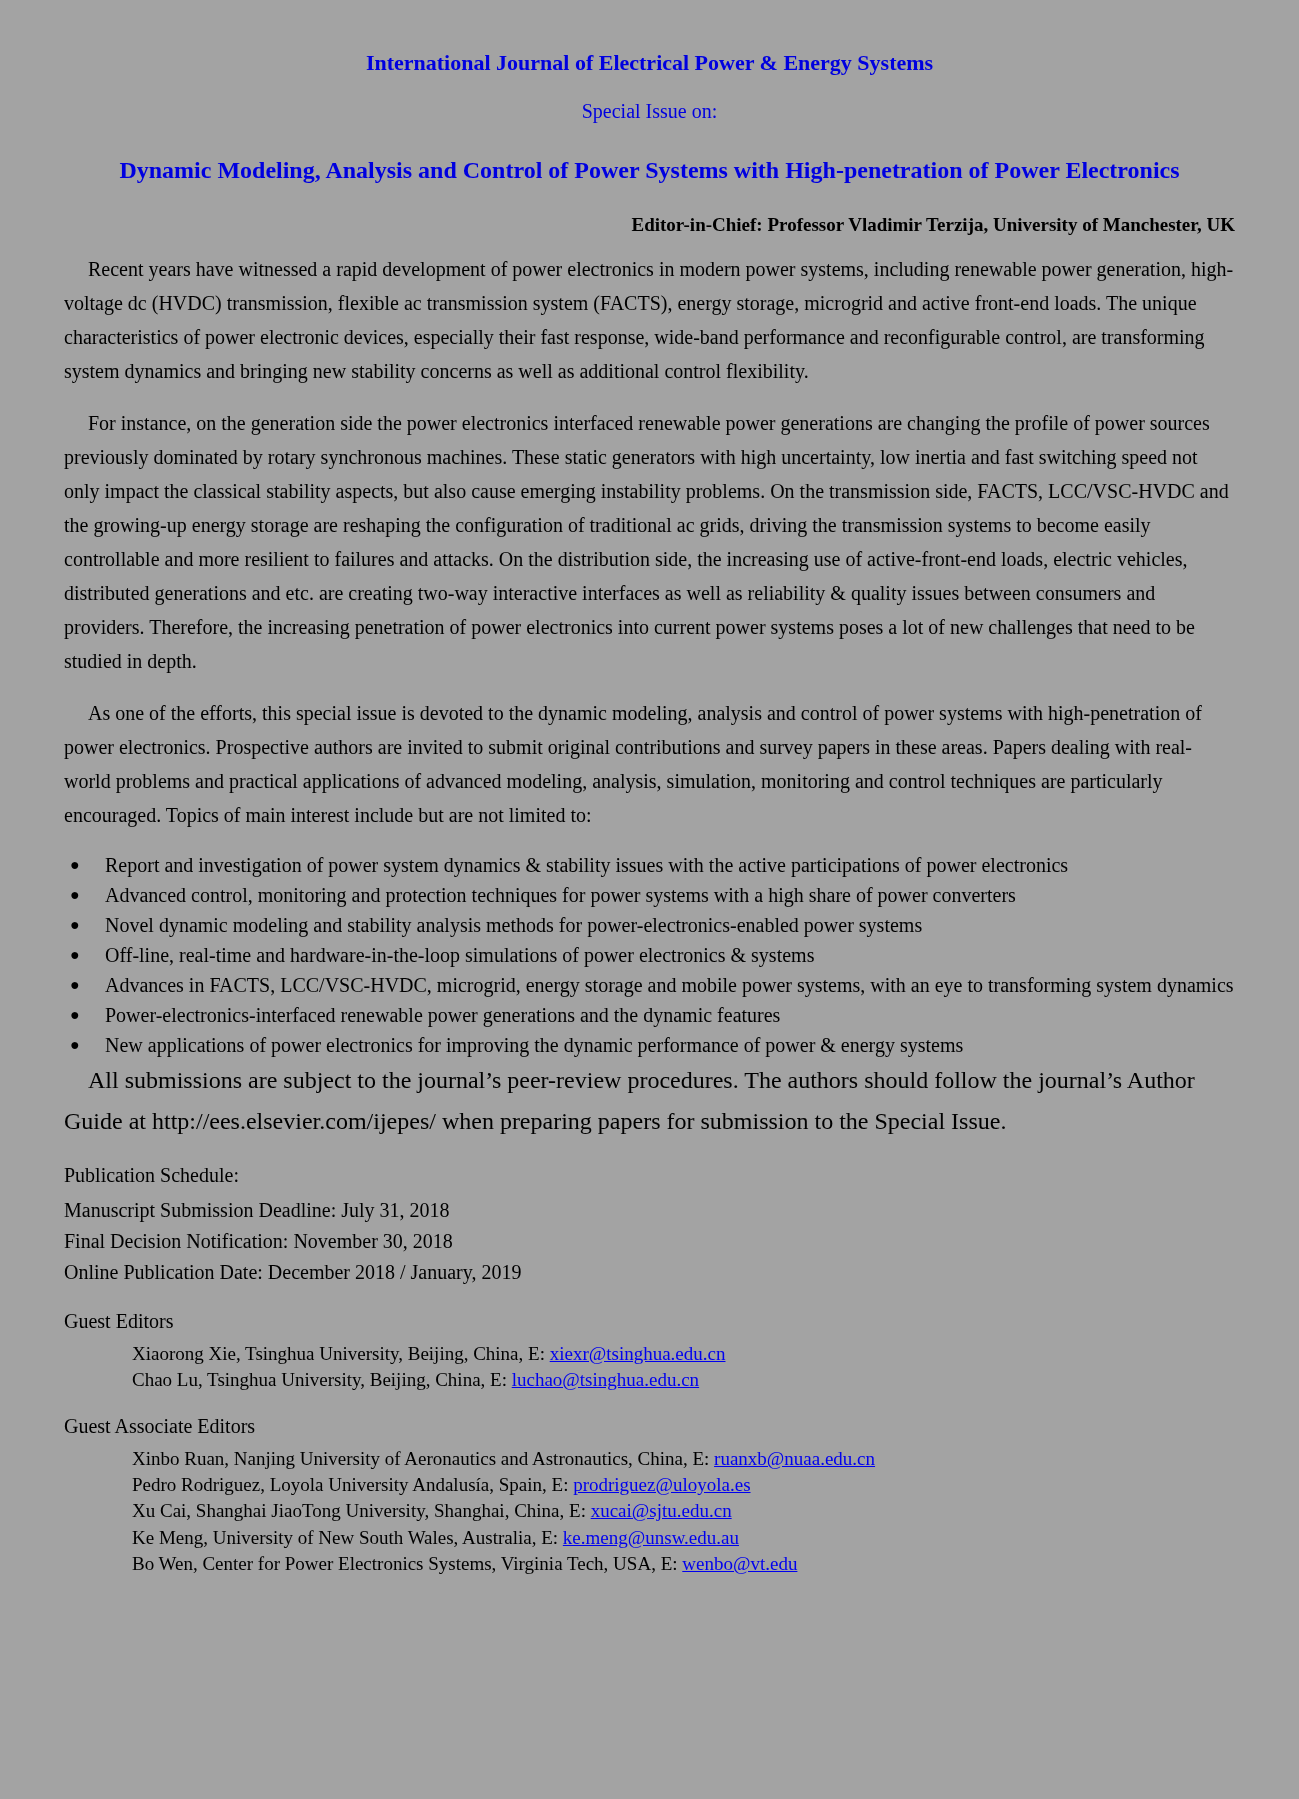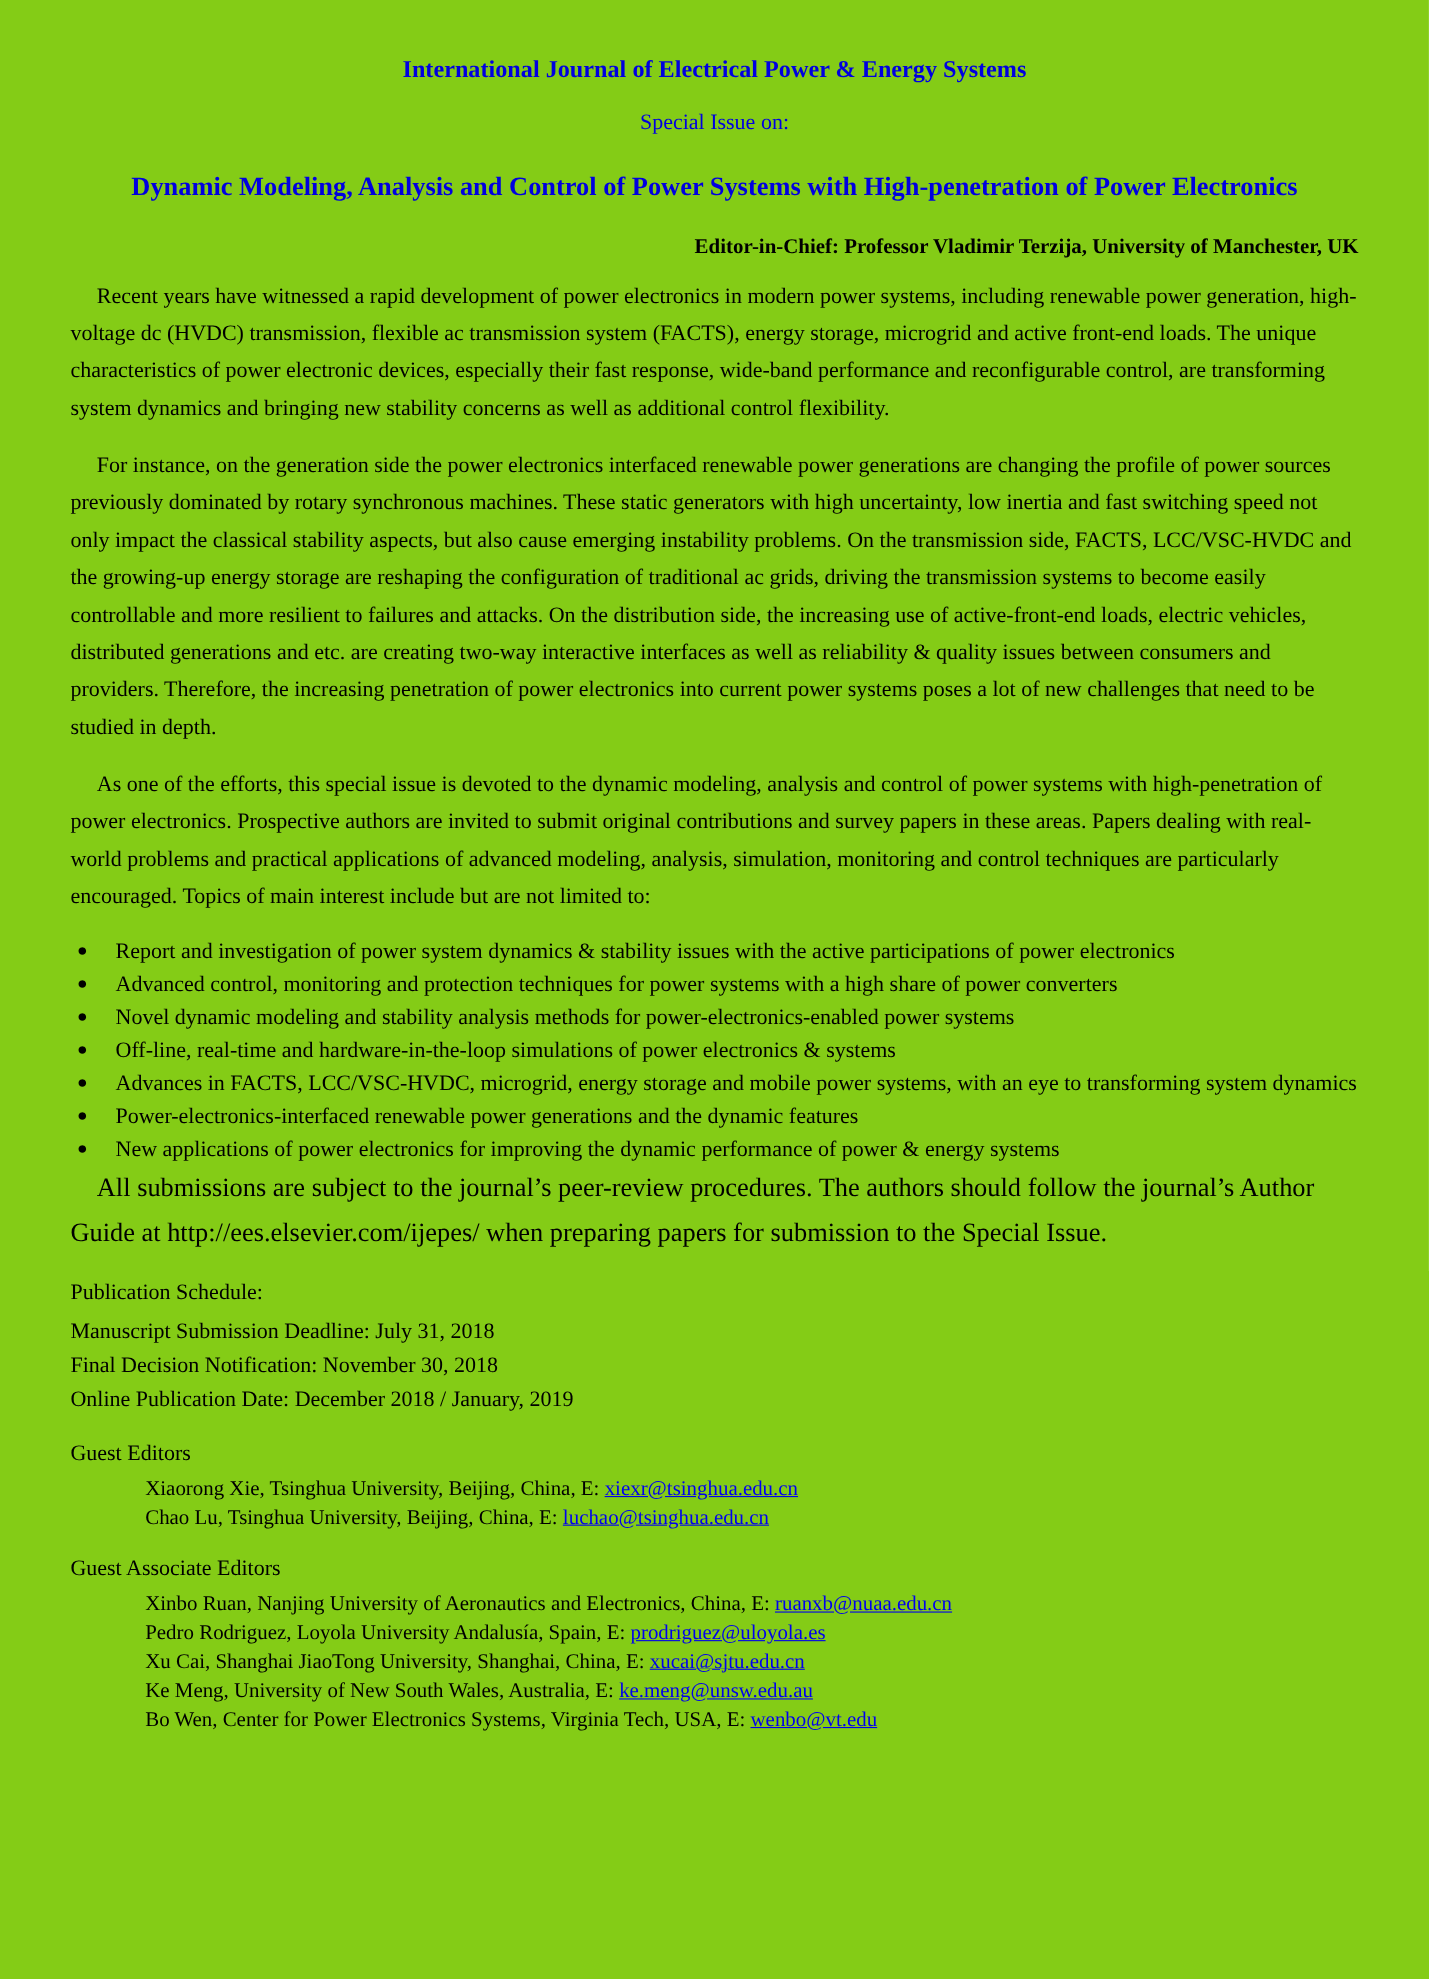--- a/index.html
+++ b/index.html
@@ -1,21 +1,21 @@
 <!DOCTYPE html>
 <html><head>
 <meta charset="utf-8">
 <style>
   html, body { margin: 0; padding: 0; background: #ffffff; }
   .page {
     width: 1299px;
     height: 1799px;
     box-sizing: border-box;
     padding: 50px 64px 0 64px;
-    background: #84cc16;
+    background: #a3a3a3;
     font-family: "Liberation Serif", "DejaVu Serif", serif;
     color: #000000;
     overflow: hidden;
   }
   
   .journal-title {
     text-align: center; color: #0000e0; font-weight: bold;
     font-size: 22px; margin: 0 0 24px 0;
   }
   .call-for-papers {
@@ -97,19 +97,19 @@
   <div class="section-heading">Publication Schedule:</div>
   <p class="schedule-line">Manuscript Submission Deadline: July 31, 2018</p>
   <p class="schedule-line">Final Decision Notification: November 30, 2018</p>
   <p class="schedule-line">Online Publication Date: December 2018 / January, 2019</p>
 
   <div class="section-heading">Guest Editors</div>
   <p class="editor-entry"><span>Xiaorong Xie, Tsinghua University, Beijing, China, E: </span><a class="email">xiexr@tsinghua.edu.cn</a></p>
   <p class="editor-entry"><span>Chao Lu, Tsinghua University, Beijing, China, E: </span><a class="email">luchao@tsinghua.edu.cn</a></p>
 
   <div class="section-heading">Guest Associate Editors</div>
-  <p class="editor-entry"><span>Xinbo Ruan, Nanjing University of Aeronautics and Electronics, China, E: </span><a class="email">ruanxb@nuaa.edu.cn</a></p>
+  <p class="editor-entry"><span>Xinbo Ruan, Nanjing University of Aeronautics and Astronautics, China, E: </span><a class="email">ruanxb@nuaa.edu.cn</a></p>
   <p class="editor-entry"><span>Pedro Rodriguez, Loyola University Andalusía, Spain, E: </span><a class="email">prodriguez@uloyola.es</a></p>
   <p class="editor-entry"><span>Xu Cai, Shanghai JiaoTong University, Shanghai, China, E: </span><a class="email">xucai@sjtu.edu.cn</a></p>
   <p class="editor-entry"><span>Ke Meng, University of New South Wales, Australia, E: </span><a class="email">ke.meng@unsw.edu.au</a></p>
   <p class="editor-entry"><span>Bo Wen, Center for Power Electronics Systems, Virginia Tech, USA, E: </span><a class="email">wenbo@vt.edu</a></p>
 
 </div>
 
 </body></html>

